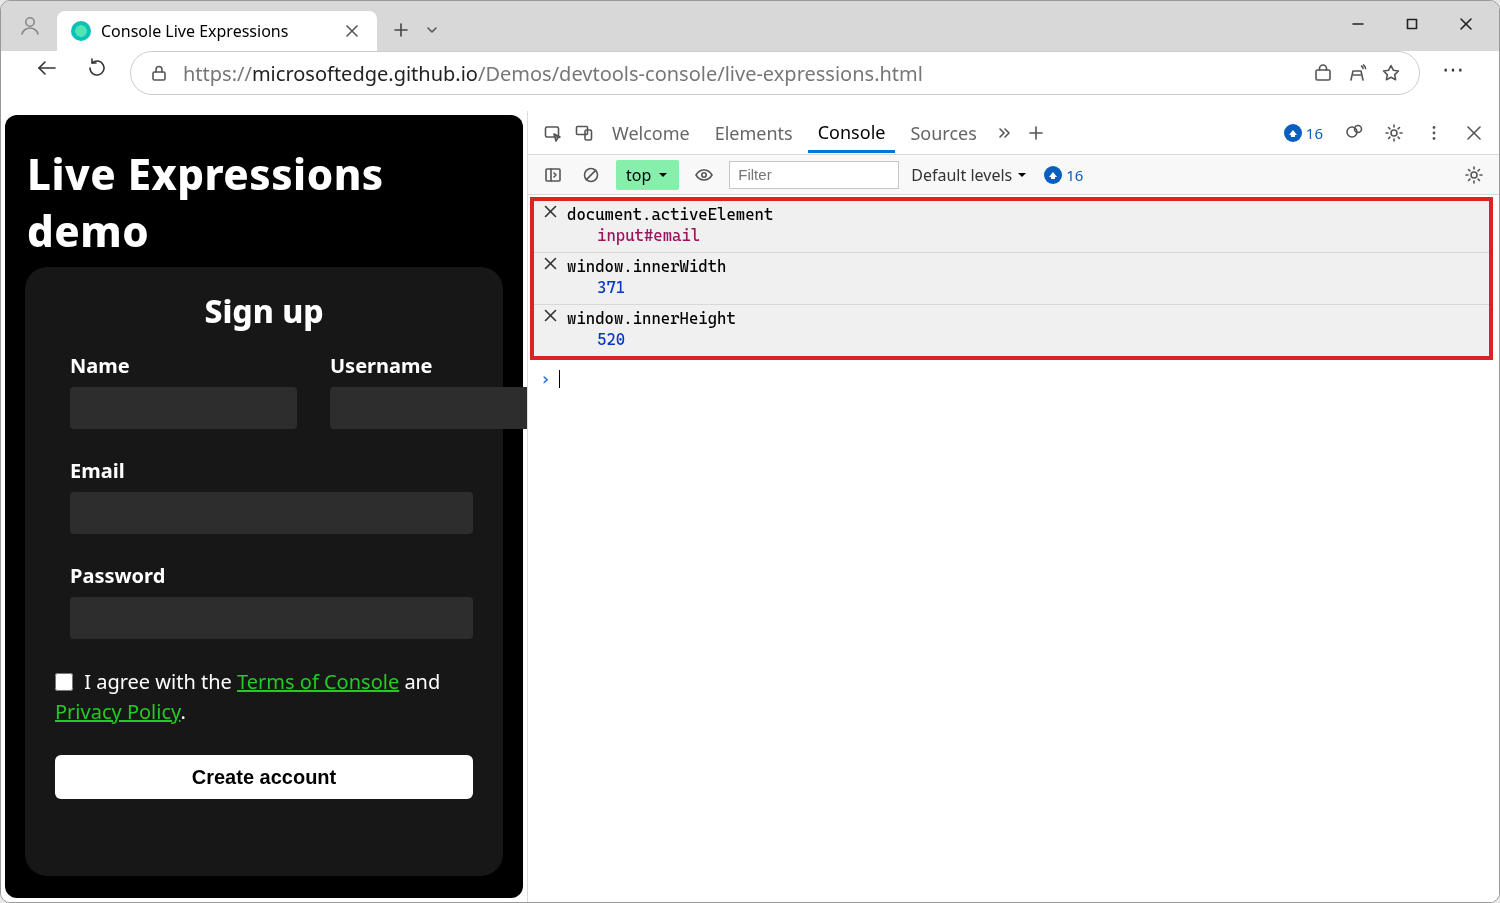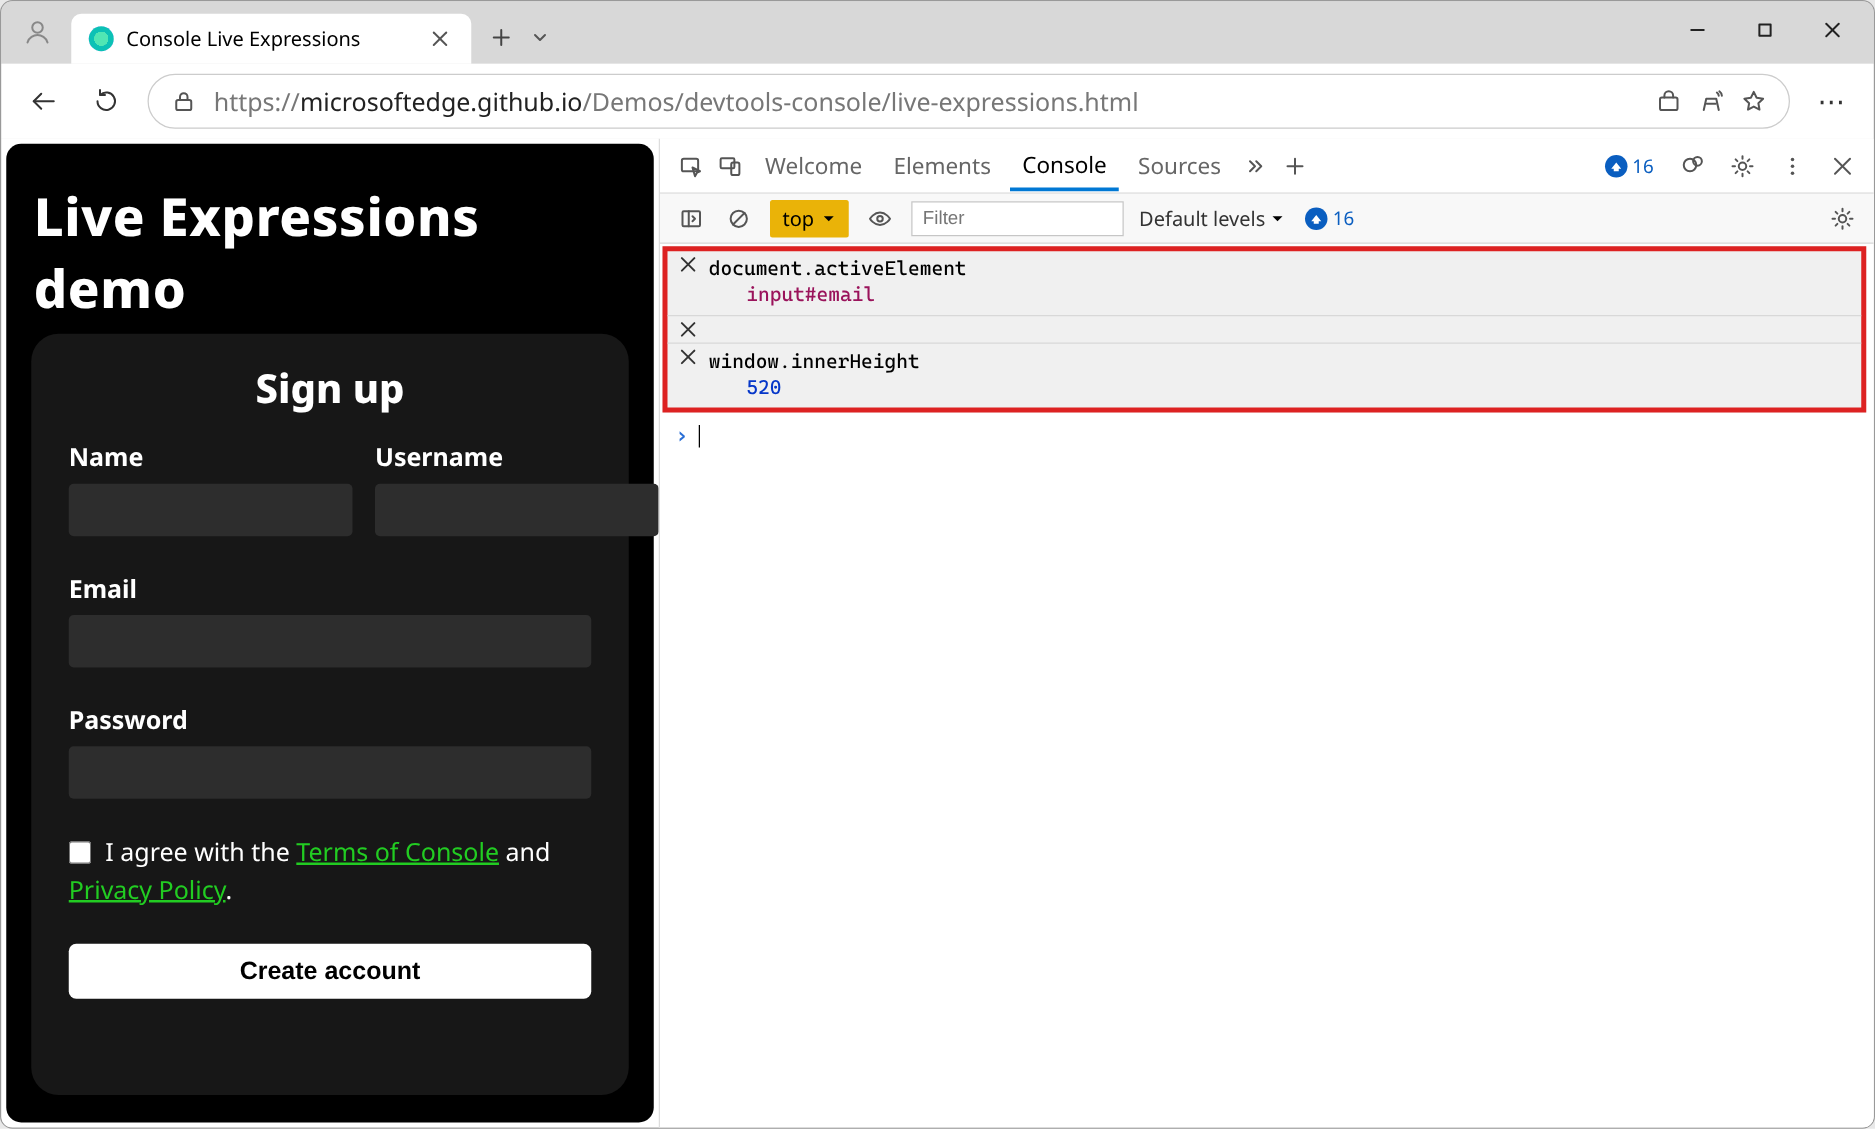--- a/index.html
+++ b/index.html
@@ -49,24 +49,24 @@
   .newtab {
     width: 28px; height:28px; display:flex; align-items:center; justify-content:center;
     font-size: 20px; color:#444; margin-left: 10px; margin-top:8px; cursor:pointer;
   }
   .tab-arrow { color:#555; margin-left:4px; margin-top:8px; font-size:14px; padding:6px; cursor:pointer; }
   .win-controls { margin-left:auto; display:flex; gap:0; margin-top:-4px; }
   .win-btn { width:54px; height:40px; display:flex; align-items:center; justify-content:center; color:#222; cursor:pointer; }
 
   
   .toolbar {
-    display:flex; align-items:center;
+    display:flex; align-items:flex-start;
     background:#fff;
     height:60px;
-    padding: 0 17px;
+    padding: 0 29px;
     gap: 16px;
   }
   .tb-btn { width:34px; height:34px; display:flex; align-items:center; justify-content:center; color:#333; cursor:pointer; }
   .addressbar {
     flex:1; display:flex; align-items:center;
     border:1px solid #ccc; border-radius: 26px;
     height: 44px; padding: 0 18px; gap: 14px;
     background:#fff;
   }
   .addr-icon { color:#555; }
@@ -108,21 +108,21 @@
     flex:1;
   }
   .card h2 {
     text-align:center;
     font-size: 32px;
     font-weight: 800;
     margin-bottom: 20px;
   }
   .form-row { display:flex; gap: 18px; margin-bottom: 28px; }
   .form-row.single { flex-direction:column; }
-  .field { flex:1; display:flex; flex-direction:column; gap:8px; }
+  .field { flex:1; display:flex; flex-direction:column; gap:8px;margin-left:15px; }
   .field label { font-size:20px; font-weight:700; }
   .field input[type=text], .field input[type=password], .field input[type=email] {
     background:#2d2d2d; border:none; border-radius:4px;
     height: 42px; color:#fff; padding:0 10px; font-size:16px;
   }
   .agree { font-size: 20px; line-height: 1.5; margin-top: 10px; }
   .agree a { color:#22cc22; text-decoration: underline; }
   .agree input { width:18px; height:18px; vertical-align:-2px; margin-right:6px; }
   .create-btn {
     width:100%; background:#fff; color:#000; border:none;
@@ -147,21 +147,21 @@
   }
   .badge .dot { width:18px;height:18px;border-radius:50%;background:#0a5ec0;display:flex;align-items:center;justify-content:center;color:#fff;font-size:11px; }
 
   .dt-subbar {
     display:flex; align-items:center; height:40px;
     border-bottom:1px solid #d8d8d8; padding:0 12px; gap:12px;
     font-size:16px; color:#333; background:#f8f8f8;
   }
   .dt-subbar .ctx-select {
     display:flex; align-items:center; gap:6px;
-    background:#eab308; padding:4px 10px; border-radius:2px; cursor:pointer; color:#000;
+    background:#86efac; padding:4px 10px; border-radius:2px; cursor:pointer; color:#000;
   }
   .dt-subbar .filter-input {
     border:1px solid #c6c6c6; height:28px; width:170px; padding:0 8px; font-size:15px;
     background:#fff;
   }
   .dt-subbar .levels { display:flex; align-items:center; gap:4px; cursor:pointer; }
 
   .live-exprs {
     border: 4px solid #d22;
     margin: 2px 6px 2px 2px;
@@ -456,20 +456,24 @@
           <span class="live-val">input#email</span>
         </div>
       </div>
       <div class="live-row">
         <span class="live-close">
             <svg class="stroke" width="13" height="13" viewBox="0 0 13 13">
               <line x1="1.5" y1="1.5" x2="11.5" y2="11.5"></line>
               <line x1="11.5" y1="1.5" x2="1.5" y2="11.5"></line>
             </svg>
           </span>
+        <div>
+          <span class="live-expr">window.innerWidth</span>
+          <span class="live-val num">371</span>
+        </div>
       </div>
       <div class="live-row">
         <span class="live-close">
             <svg class="stroke" width="13" height="13" viewBox="0 0 13 13">
               <line x1="1.5" y1="1.5" x2="11.5" y2="11.5"></line>
               <line x1="11.5" y1="1.5" x2="1.5" y2="11.5"></line>
             </svg>
           </span>
         <div>
           <span class="live-expr">window.innerHeight</span>

